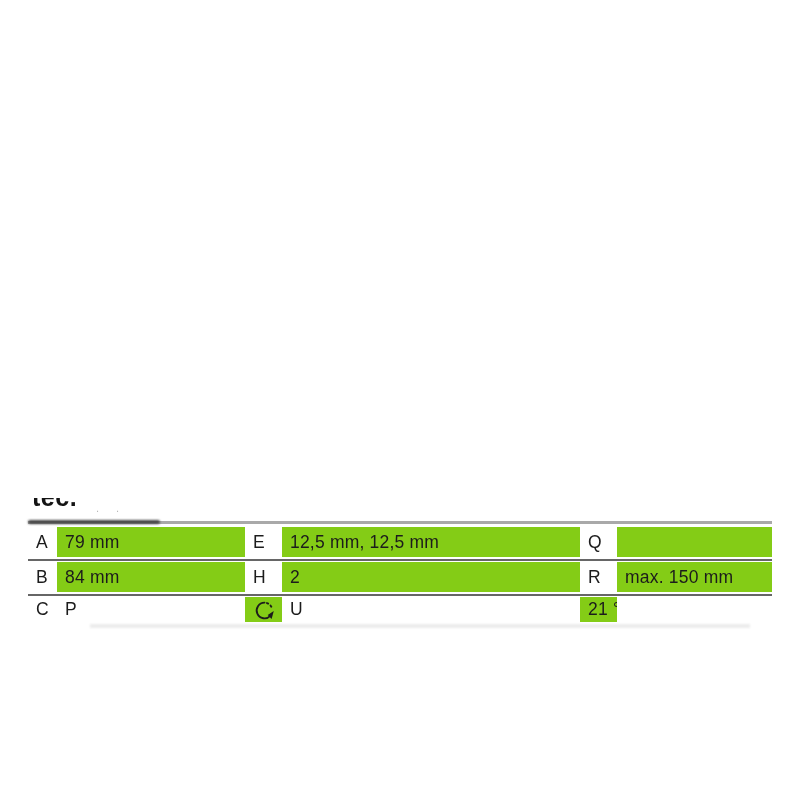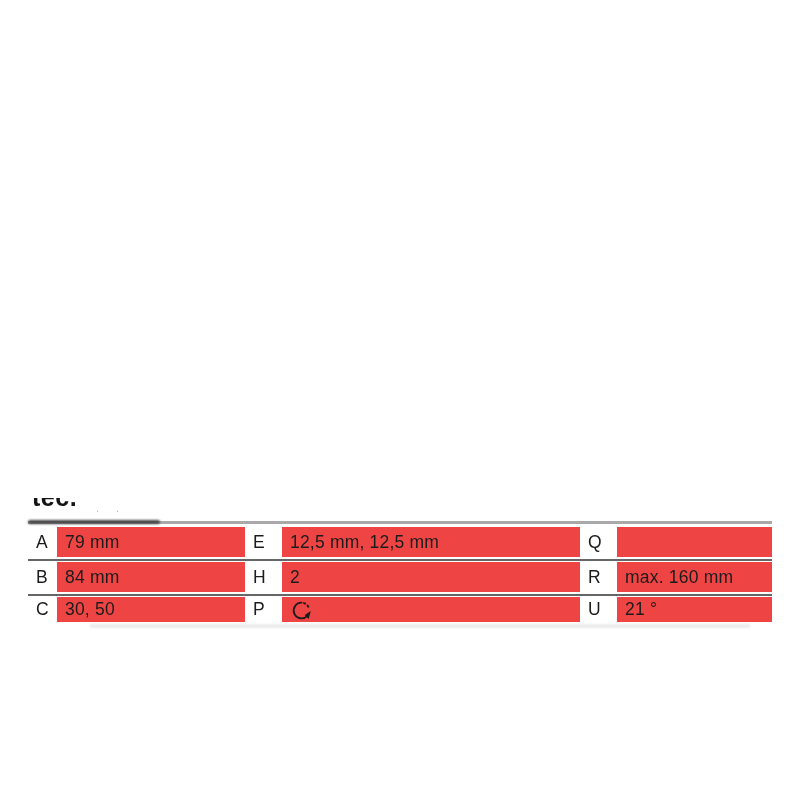--- a/index.html
+++ b/index.html
@@ -91,21 +91,21 @@
     letter-spacing: 0.2px;
     padding-left: 8px;
     box-sizing: border-box;
     white-space: nowrap;
     overflow: hidden;
   }
   .cell.label {
     background: #ffffff;
   }
   .cell.value {
-    background: #ef4444;
+    background: #84cc16;
   }
   .icon-wrap {
     display: inline-flex;
     align-items: center;
     justify-content: center;
     width: 22px;
     height: 22px;
     margin-top: 2px;
   }
   .bottom-shadow {
@@ -142,28 +142,27 @@
     </div>
 
     <div class="divider"></div>
 
     <div class="row row-2">
       <div class="cell label">B</div>
       <div class="cell value">84 mm</div>
       <div class="cell label">H</div>
       <div class="cell value">2</div>
       <div class="cell label">R</div>
-      <div class="cell value">max. 160 mm</div>
+      <div class="cell value">max. 150 mm</div>
     </div>
 
     <div class="divider"></div>
 
     <div class="row row-3">
       <div class="cell label">C</div>
-      <div class="cell value">30, 50</div>
       <div class="cell label">P</div>
       <div class="cell value">
         <span class="icon-wrap">
           <svg width="21" height="21" viewBox="0 0 24 24" aria-hidden="true">
             <path d="M12 3 A9 9 0 1 0 18.6 18.2" fill="none" stroke="#1c1c1c" stroke-width="2.1" stroke-linecap="round"></path>
             <path d="M14.8 3.5 A9 9 0 0 1 20.8 10.6" fill="none" stroke="#1c1c1c" stroke-width="2.1" stroke-linecap="round" stroke-dasharray="1.6 3.4"></path>
             <polygon points="22.6,12.6 15.7,17.1 20.1,21.8" fill="#1c1c1c"></polygon>
           </svg>
         </span>
       </div>

